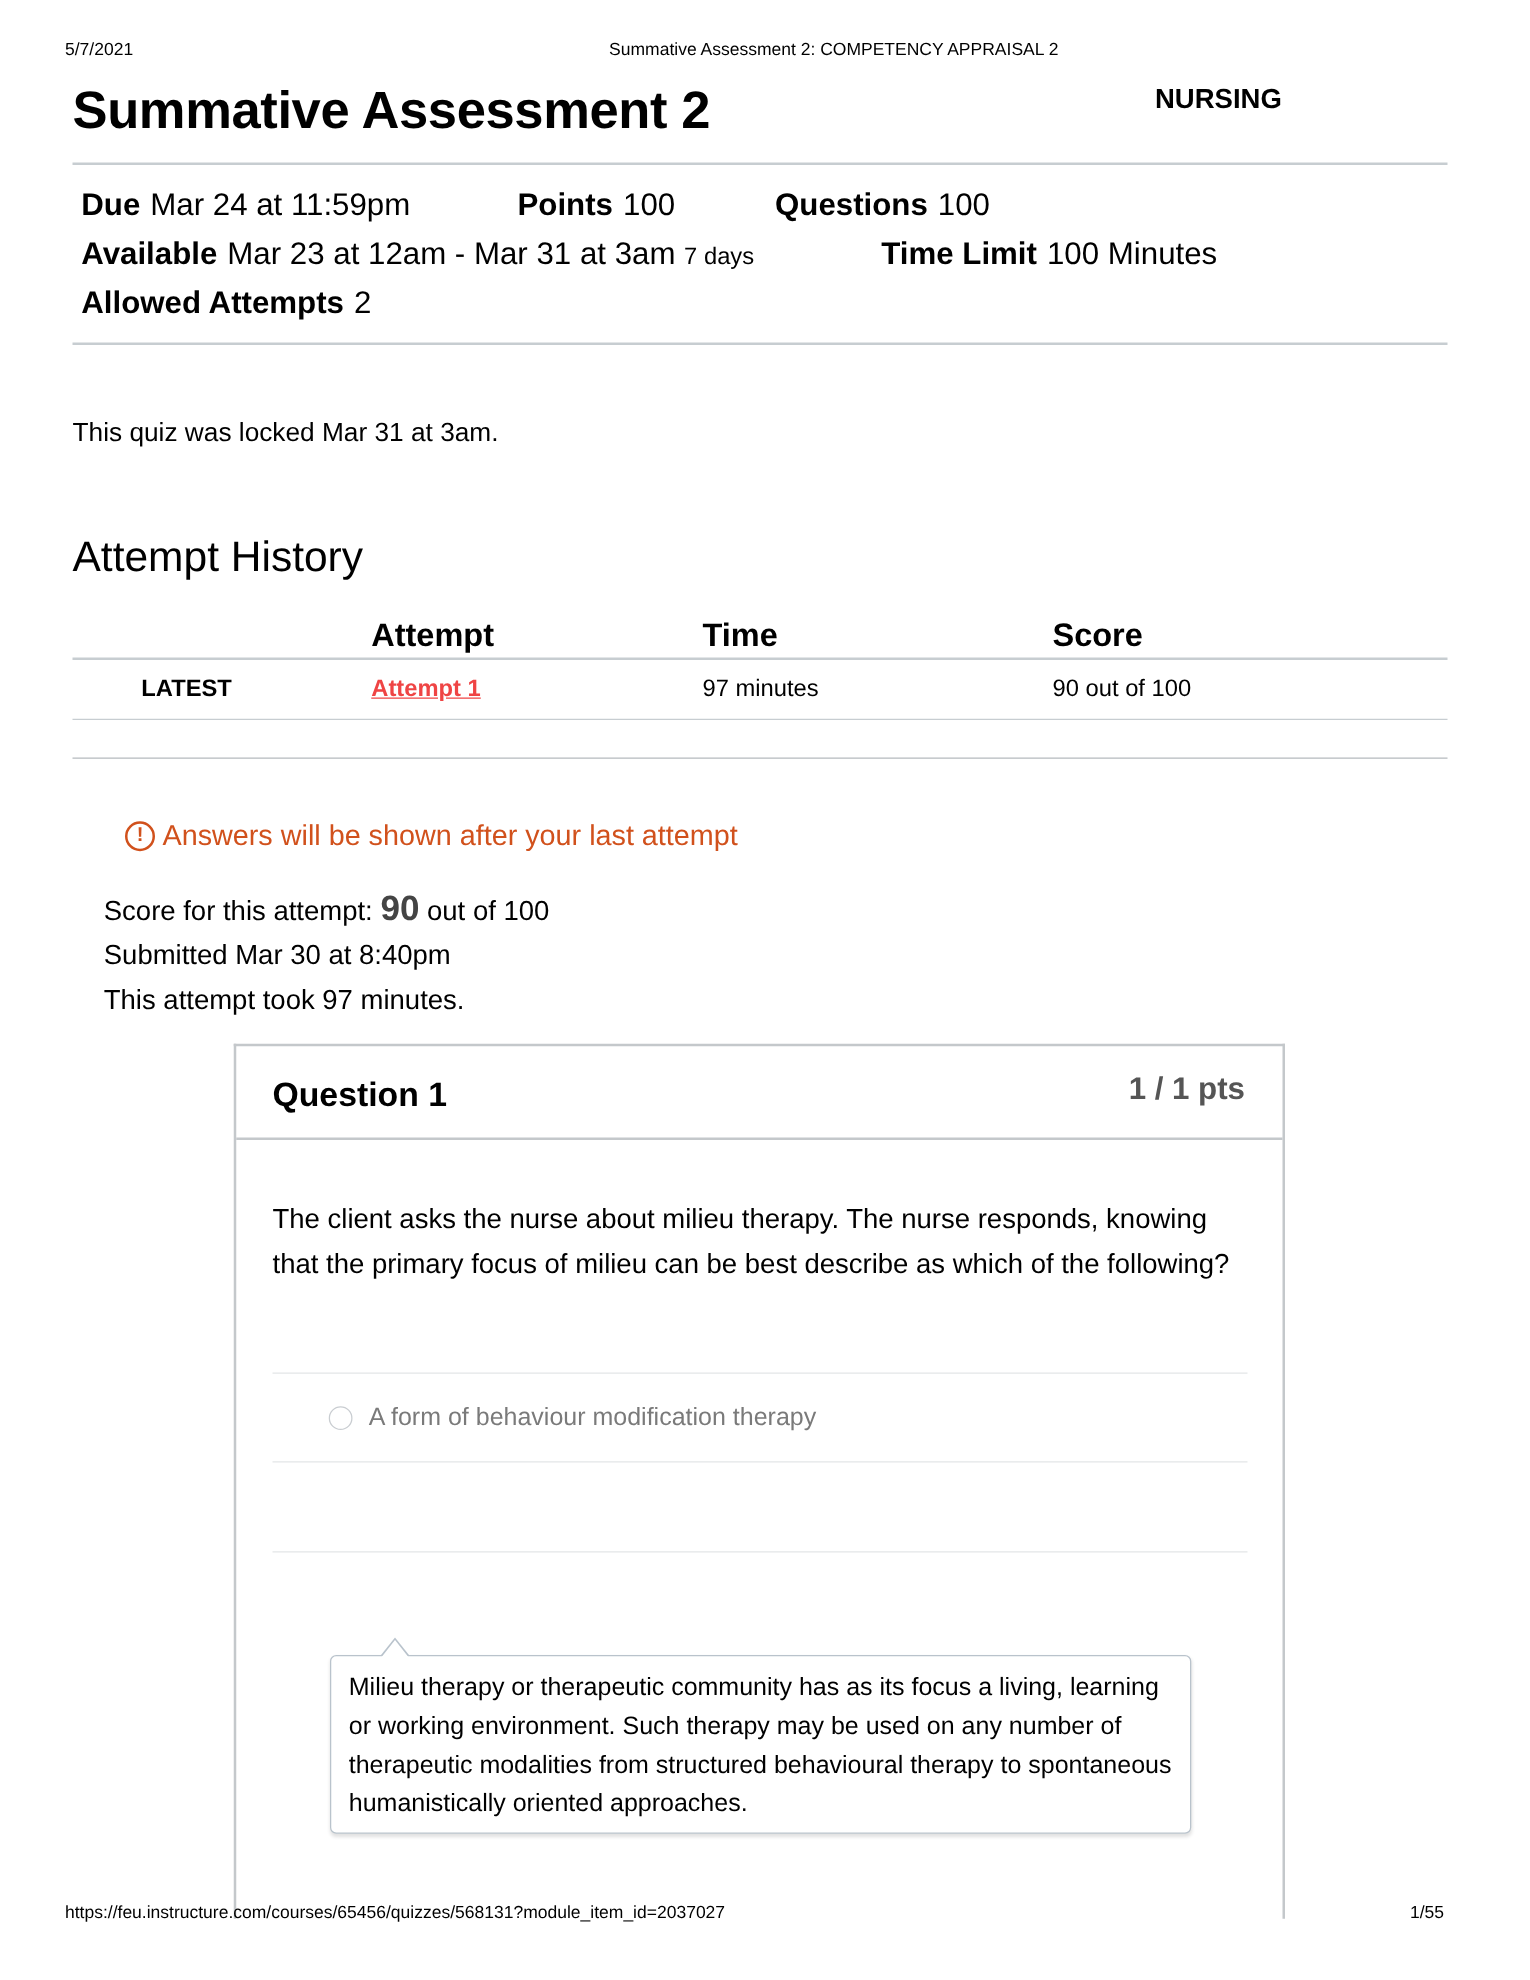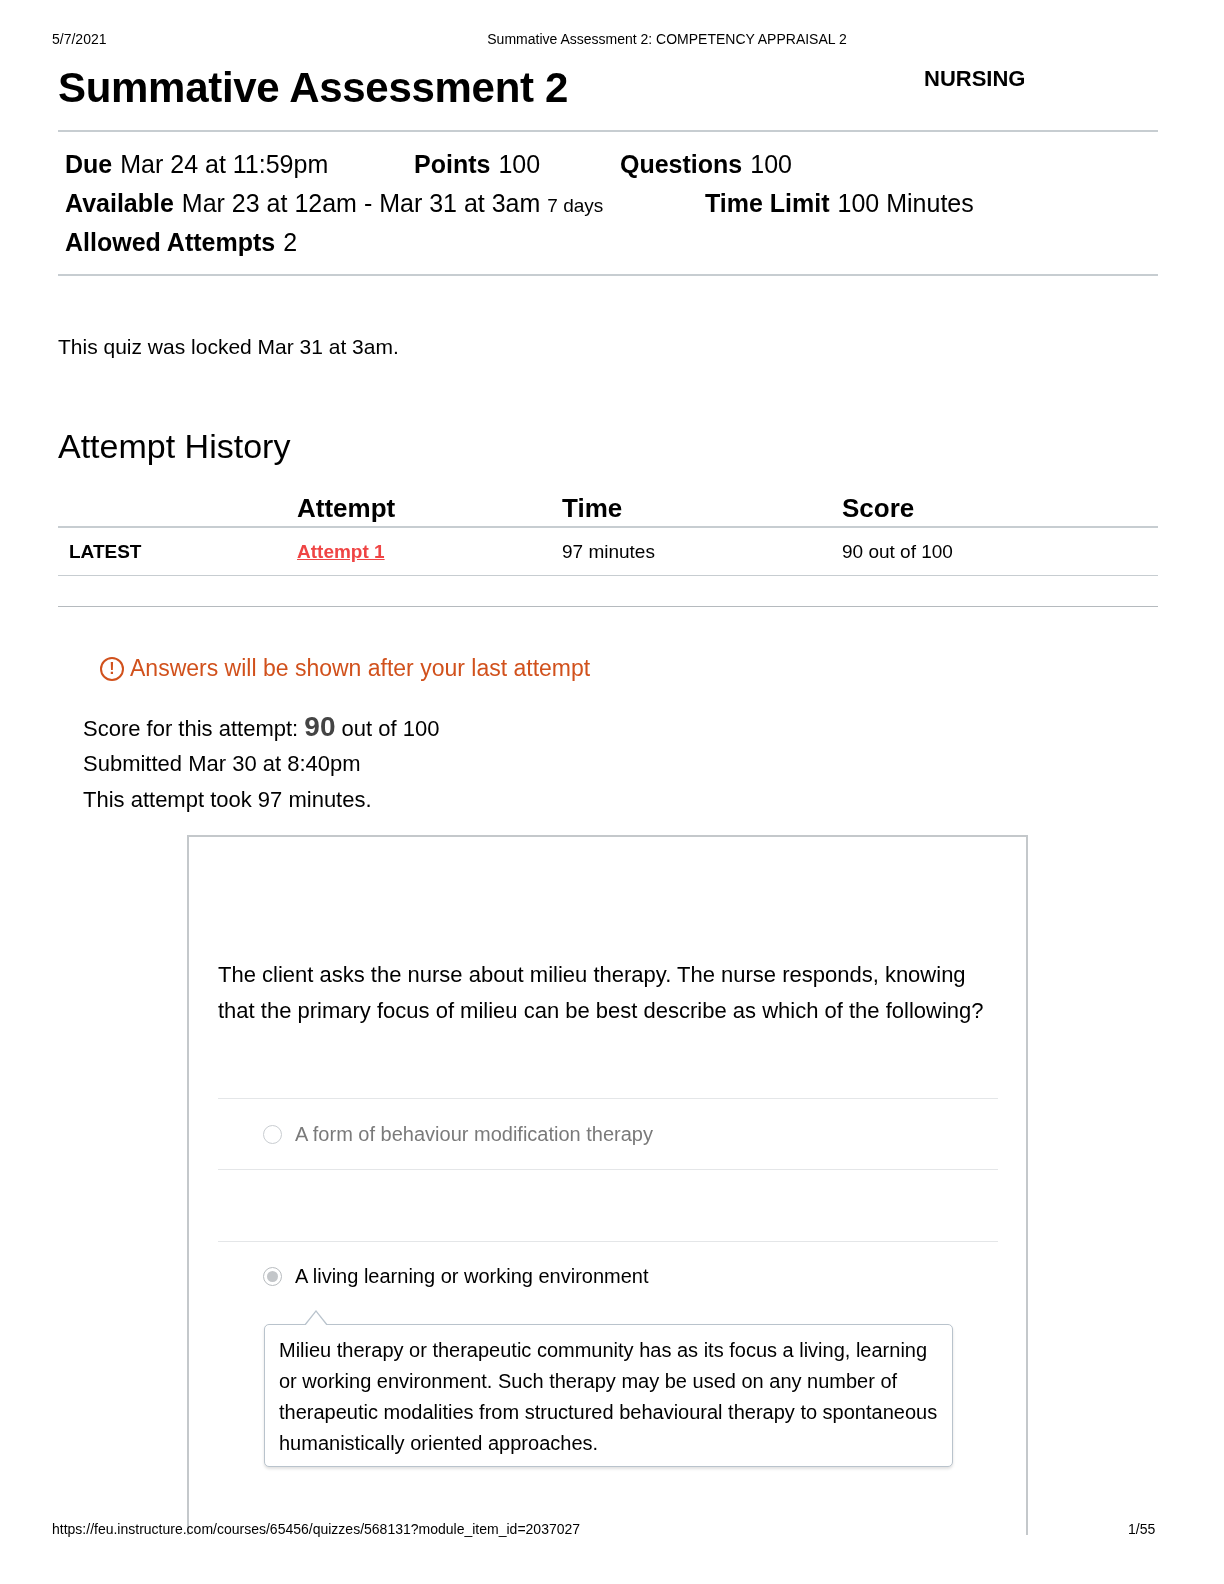--- a/index.html
+++ b/index.html
@@ -25,21 +25,21 @@
 
     .meta { font-size: 25px; line-height: 30px; white-space: nowrap; }
     .meta b { font-weight: bold; margin-right: 8px; }
     .meta .small { font-size: 19px; }
 
     .locked { left: 58px; top: 335px; font-size: 21px; }
     .section-title { left: 58px; top: 427px; font-size: 34px; font-weight: normal; }
 
     .tbl-head { font-size: 26px; font-weight: bold; top: 493px; }
     .tbl-cell { font-size: 19px; top: 541px; }
-    .tbl-latest { font-weight: bold; }
+    .tbl-latest { font-weight: bold; margin-left: 44px; }
     .attempt-link { color: #ef4444; text-decoration: underline; font-weight: bold; }
 
     .warn { left: 100px; top: 655px; font-size: 23px; color: #d1511c; display: flex; align-items: center; }
     .warn-icon {
       width: 24px; height: 24px; border: 2px solid #d1511c; border-radius: 50%;
       display: inline-flex; align-items: center; justify-content: center;
       font-size: 16px; font-weight: bold; margin-right: 6px; color: #d1511c;
     }
 
     .attempt-info { left: 83px; font-size: 22px; }
@@ -150,36 +150,36 @@
 
 <div class="abs attempt-info" style="top:711px;">
   <span>Score for this attempt:</span>
   <span class="score-big">90</span>
   <span>out of 100</span>
 </div>
 <div class="abs attempt-info" style="top:751px;text-align:center;">Submitted Mar 30 at 8:40pm</div>
 <div class="abs attempt-info" style="top:787px;">This attempt took 97 minutes.</div>
 
 <div class="abs qbox">
+  <div class="qheader">
+    <div class="qtitle">Question 1</div>
+    <div class="qpts">1 / 1 pts</div>
+  </div>
 
   <div class="qtext">The client asks the nurse about milieu therapy. The nurse responds, knowing that the primary focus of milieu can be best describe as which of the following?</div>
 
   <div class="ans-divider" style="top:261px;"></div>
   <div class="answer unselected" style="top:286px;">
     <span class="radio"></span>
     <span class="label">A form of behaviour modification therapy</span>
   </div>
 
   <div class="ans-divider" style="top:332px;"></div>
 
   <div class="ans-divider" style="top:404px;"></div>
-  <div class="answer selected" style="top:428px;">
-    <span class="radio"></span>
-    <span class="label">A living learning or working environment</span>
-  </div>
 
   <div class="comment-arrow"></div>
   <div class="comment-arrow-inner"></div>
   <div class="comment">Milieu therapy or therapeutic community has as its focus a living, learning or working environment. Such therapy may be used on any number of therapeutic modalities from structured behavioural therapy to spontaneous humanistically oriented approaches.</div>
 </div>
 
 <div class="abs print-url">https://feu.instructure.com/courses/65456/quizzes/568131?module_item_id=2037027</div>
 <div class="abs print-page">1/55</div>
 
 </body></html>

